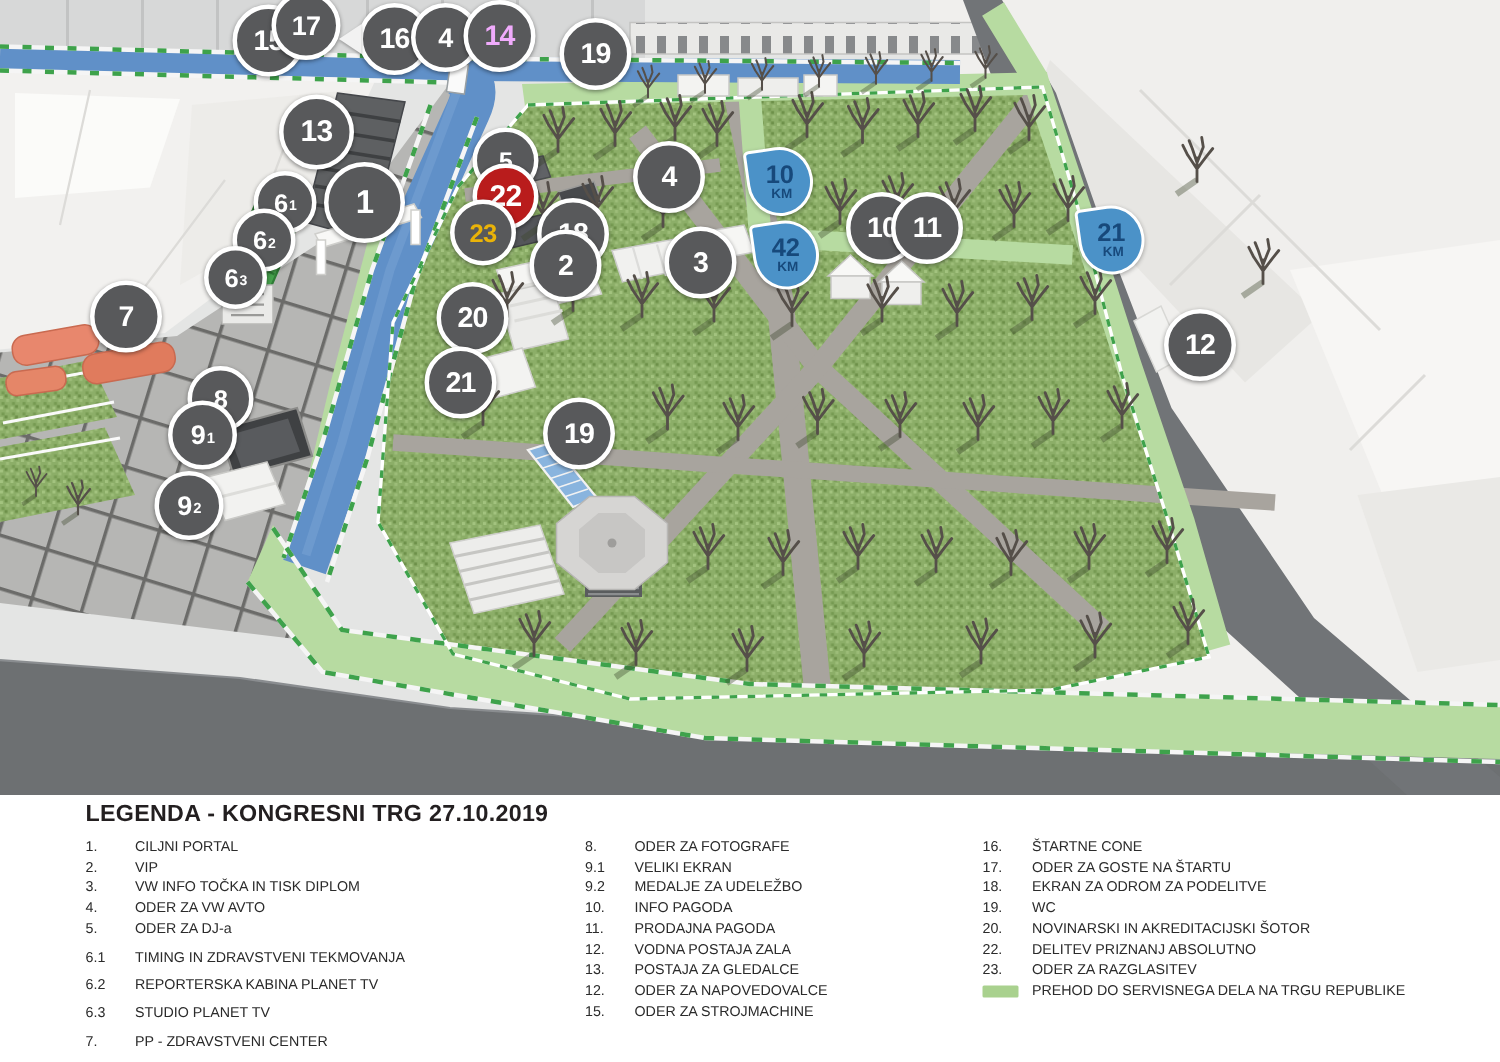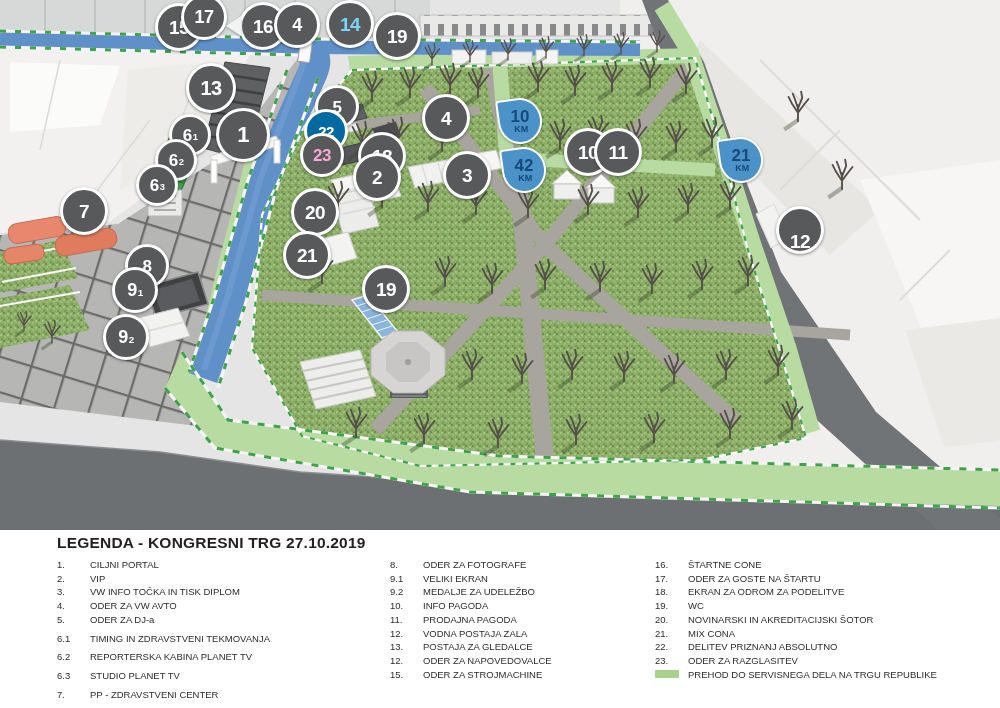--- a/index.html
+++ b/index.html
@@ -292,21 +292,21 @@
         </div>
         <div class="marker" style="left: 204px; top: 17px; width: 40px; height: 40px; font-size: 18px; background: rgb(88, 89, 91); color: rgb(255, 255, 255);">
           <span>17</span>
         </div>
         <div class="marker arrow" style="left: 263px; top: 26px; width: 42px; height: 42px; font-size: 19px; background: rgb(88, 89, 91); color: rgb(255, 255, 255);">
           <span>16</span>
         </div>
         <div class="marker" style="left: 297px; top: 25px; width: 40px; height: 40px; font-size: 18px; background: rgb(88, 89, 91); color: rgb(255, 255, 255);">
           <span>4</span>
         </div>
-        <div class="marker" style="left: 350px; top: 24px; width: 42px; height: 42px; font-size: 19px; background: rgb(88, 89, 91); color: #7dd3fc;">
+        <div class="marker" style="left: 333px; top: 24px; width: 42px; height: 42px; font-size: 19px; background: rgb(88, 89, 91); color: #f0abfc;">
           <span>14</span>
         </div>
         <div class="marker" style="left: 397px; top: 36px; width: 42px; height: 42px; font-size: 19px; background: rgb(88, 89, 91); color: rgb(255, 255, 255);">
           <span>19</span>
         </div>
         <div class="marker" style="left: 211px; top: 88px; width: 44px; height: 44px; font-size: 20px; background: rgb(88, 89, 91); color: rgb(255, 255, 255);">
           <span>13</span>
         </div>
         <div class="marker" style="left: 243px; top: 135px; width: 48px; height: 48px; font-size: 22px; background: rgb(88, 89, 91); color: rgb(255, 255, 255);">
           <span>1</span>
@@ -319,45 +319,45 @@
           <span>6</span>
           <span class="sub">2</span>
         </div>
         <div class="marker" style="left: 157px; top: 185px; width: 36px; height: 36px; font-size: 17px; background: rgb(88, 89, 91); color: rgb(255, 255, 255);">
           <span>6</span>
           <span class="sub">3</span>
         </div>
         <div class="marker" style="left: 337px; top: 107px; width: 38px; height: 38px; font-size: 17px; background: rgb(88, 89, 91); color: rgb(255, 255, 255);">
           <span>5</span>
         </div>
-        <div class="marker" style="left: 326px; top: 131px; width: 38px; height: 38px; font-size: 15px; background: #0369a1; color: rgb(255, 255, 255);">
+        <div class="marker" style="left: 337px; top: 131px; width: 38px; height: 38px; font-size: 20px; background: #b91c1c; color: rgb(255, 255, 255);">
           <span>22</span>
         </div>
-        <div class="marker" style="left: 322px; top: 155px; width: 38px; height: 38px; font-size: 17px; background: rgb(88, 89, 91); color: #f9a8d4;">
+        <div class="marker" style="left: 322px; top: 155px; width: 38px; height: 38px; font-size: 17px; background: rgb(88, 89, 91); color: #eab308;">
           <span>23</span>
         </div>
         <div class="marker" style="left: 382px; top: 156px; width: 42px; height: 42px; font-size: 19px; background: rgb(88, 89, 91); color: rgb(255, 255, 255);">
           <span>18</span>
         </div>
         <div class="marker" style="left: 377px; top: 177px; width: 42px; height: 42px; font-size: 19px; background: rgb(88, 89, 91); color: rgb(255, 255, 255);">
           <span>2</span>
         </div>
         <div class="marker" style="left: 446px; top: 118px; width: 42px; height: 42px; font-size: 19px; background: rgb(88, 89, 91); color: rgb(255, 255, 255);">
           <span>4</span>
         </div>
         <div class="marker" style="left: 467px; top: 175px; width: 42px; height: 42px; font-size: 19px; background: rgb(88, 89, 91); color: rgb(255, 255, 255);">
           <span>3</span>
         </div>
         <div class="marker" style="left: 588px; top: 152px; width: 42px; height: 42px; font-size: 19px; background: rgb(88, 89, 91); color: rgb(255, 255, 255);">
           <span>10</span>
         </div>
         <div class="marker" style="left: 618px; top: 152px; width: 42px; height: 42px; font-size: 19px; background: rgb(88, 89, 91); color: rgb(255, 255, 255);">
           <span>11</span>
         </div>
-        <div class="marker" style="left: 800px; top: 230px; width: 42px; height: 42px; font-size: 19px; background: rgb(88, 89, 91); color: rgb(255, 255, 255); align-items: flex-end;">
+        <div class="marker" style="left: 800px; top: 230px; width: 42px; height: 42px; font-size: 19px; background: rgb(88, 89, 91); color: rgb(255, 255, 255);">
           <span>12</span>
         </div>
         <div class="marker" style="left: 84px; top: 211px; width: 42px; height: 42px; font-size: 19px; background: rgb(88, 89, 91); color: rgb(255, 255, 255);">
           <span>7</span>
         </div>
         <div class="marker" style="left: 315px; top: 212px; width: 42px; height: 42px; font-size: 19px; background: rgb(88, 89, 91); color: rgb(255, 255, 255);">
           <span>20</span>
         </div>
         <div class="marker" style="left: 307px; top: 255px; width: 42px; height: 42px; font-size: 19px; background: rgb(88, 89, 91); color: rgb(255, 255, 255);">
           <span>21</span>
@@ -484,24 +484,20 @@
         </div>
         <div class="lrow">
           <span class="lnum">19.</span>
           <span class="ltext">WC</span>
         </div>
         <div class="lrow">
           <span class="lnum">20.</span>
           <span class="ltext">NOVINARSKI IN AKREDITACIJSKI ŠOTOR</span>
         </div>
         <div class="lrow">
-          <span class="lnum">21.</span>
-          <span class="ltext">MIX CONA</span>
-        </div>
-        <div class="lrow">
           <span class="lnum">22.</span>
           <span class="ltext">DELITEV PRIZNANJ ABSOLUTNO</span>
         </div>
         <div class="lrow">
           <span class="lnum">23.</span>
           <span class="ltext">ODER ZA RAZGLASITEV</span>
         </div>
         <div class="lrow">
           <span class="lswatch" style="background: rgb(169, 209, 142);"></span>
           <span class="ltext">PREHOD DO SERVISNEGA DELA NA TRGU REPUBLIKE</span>

